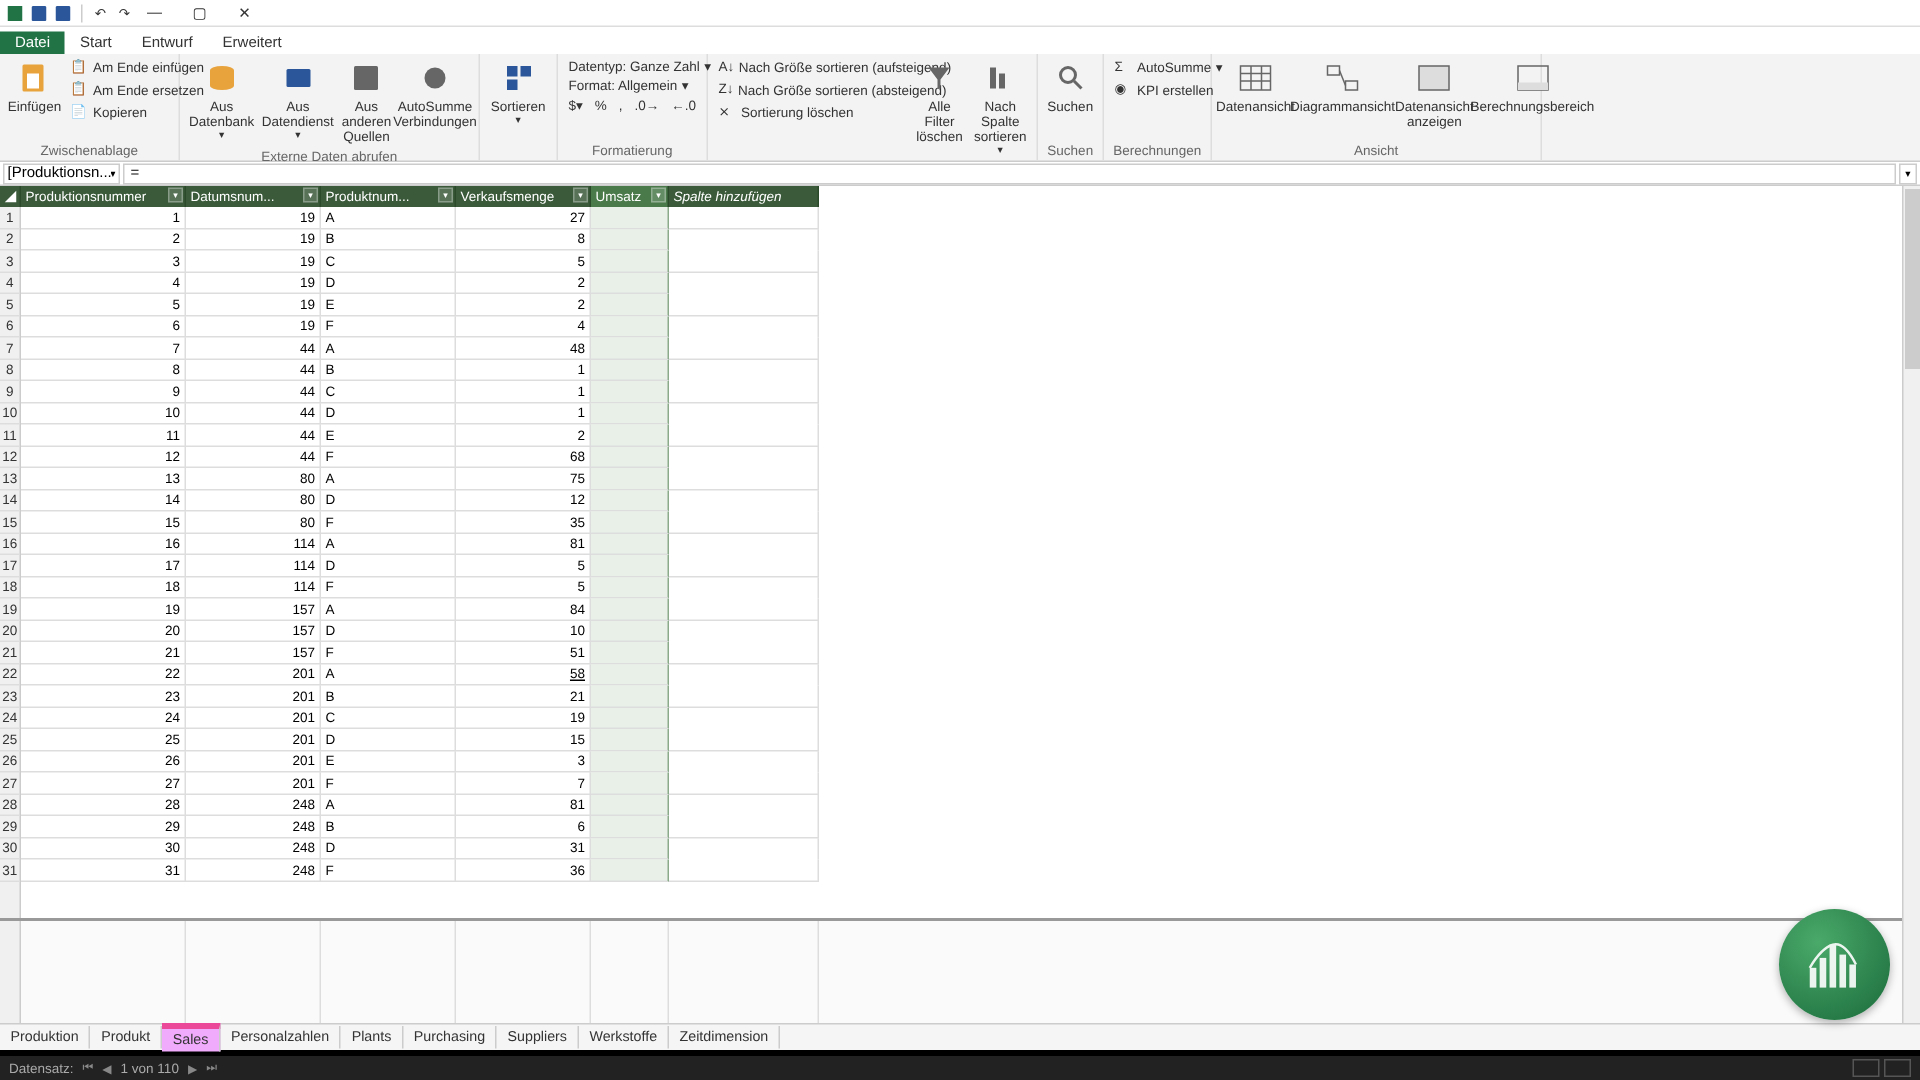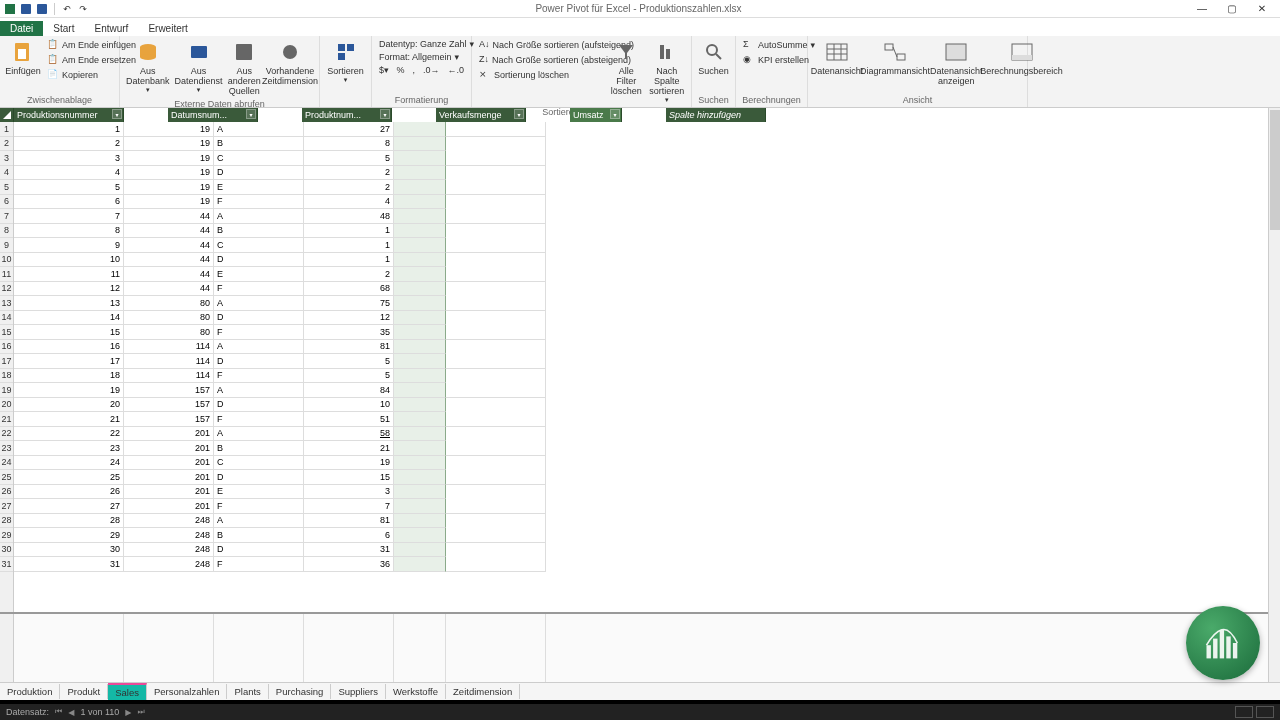--- a/index.html
+++ b/index.html
@@ -35,39 +35,39 @@
 .formula-bar { height: 16px; background: #fff; border-bottom: 1px solid #ccc; display: flex; align-items: center; font-size: 10px; }
 .namebox { width: 78px; border: 1px solid #ccc; height: 14px; margin-left: 2px; padding: 0 2px; display: flex; align-items: center; justify-content: space-between; }
 .namebox span { overflow: hidden; white-space: nowrap; }
 .fx-input { flex: 1; border: 1px solid #ccc; height: 14px; margin: 0 2px; padding: 0 4px; display: flex; align-items: center; }
 .fx-dd { width: 12px; height: 14px; border: 1px solid #ccc; display: flex; align-items: center; justify-content: center; margin-right: 2px; }
 
 
 .grid-area { flex: 1; display: flex; overflow: hidden; position: relative; }
 .rowheads { width: 14px; background: #f0f0f0; border-right: 1px solid #ccc; }
 .rowhead { height: 14.5px; font-size: 9px; text-align: center; border-bottom: 1px solid #ddd; color: #333; display: flex; align-items: center; justify-content: center; }
-.colheads { height: 14px; display: flex; gap: 44px; }
+.colheads { height: 14px; display: flex; }
 .colhead { height: 14px; background: #3a5a3a; color: #fff; font-size: 9px; display: flex; align-items: center; padding: 0 3px; border-right: 1px solid #2a4a2a; white-space: nowrap; overflow: hidden; position: relative; }
 .colhead.selected { background: #4a7a4a; }
 .colhead.add { font-style: italic; background: #3a5a3a; }
 .colhead .dd { position: absolute; right: 1px; top: 1px; width: 10px; height: 10px; background: rgba(255,255,255,0.15); border: 1px solid rgba(255,255,255,0.3); display: flex; align-items: center; justify-content: center; font-size: 6px; }
 .cells { }
 .row { display: flex; height: 14.5px; }
 .cell { border-right: 1px solid #ddd; border-bottom: 1px solid #ddd; font-size: 9px; padding: 0 3px; display: flex; align-items: center; overflow: hidden; white-space: nowrap; }
 .cell.num { justify-content: flex-end; }
 .cell.txt { justify-content: flex-start; }
 .cell.sel { background: #e8f0e8; border-right: 1px solid #8aaa8a; }
 .calcarea { height: 70px; background: #fafafa; border-top: 2px solid #999; display: flex; }
 .calccell { border-right: 1px solid #ddd; border-bottom: 1px solid #ddd; }
 .corner { width: 14px; height: 14px; background: #3a5a3a; border-right: 1px solid #2a4a2a; display: flex; align-items: center; justify-content: center; }
 
 
 .sheettabs { height: 18px; background: #f5f5f5; border-top: 1px solid #ccc; display: flex; align-items: center; font-size: 9.5px; }
 .stab { padding: 2px 7px; border-right: 1px solid #ccc; color: #333; cursor: pointer; }
-.stab.active { background: #14b8a6; border-top: 2px solid #ec4899; font-weight: 500; }
+.stab.active { background: #f0abfc; border-top: 4px solid #ec4899; font-weight: 500; }
 
 
 .statusbar { position: absolute; bottom: 0; left: 0; right: 0; height: 16px; background: #222; color: #aaa; font-size: 9px; display: flex; align-items: center; padding: 0 6px; }
 .statusbar .nav { display: flex; align-items: center; gap: 6px; }
 .statusbar .navbtn { color: #888; cursor: pointer; font-size: 8px; }
 .statusbar .fill { flex: 1; }
 .statusbar .viewbtn { width: 18px; height: 12px; border: 1px solid #555; margin-left: 3px; }
 
 
 .badge { position: absolute; right: 20px; bottom: 40px; width: 74px; height: 74px; border-radius: 50%; background: radial-gradient(circle at 35% 30%, #4aaa6a, #1a6a3a); display: flex; align-items: center; justify-content: center; box-shadow: 0 2px 6px rgba(0,0,0,0.3); }
@@ -101,21 +101,20 @@
         </span>
       <span class="qat-icon">
           <svg width="10" height="10">
             <rect class="ic-blue" width="10" height="10" rx="1"></rect>
           </svg>
         </span>
       <span class="sep"></span>
       <span class="qat-icon">↶</span>
       <span class="qat-icon">↷</span>
     </div>
-    <div class="title">Power Pivot für Excel - Produktionszahlen.xlsx</div>
     <div class="wincontrols">
       <div class="wc">—</div>
       <div class="wc">▢</div>
       <div class="wc close">✕</div>
     </div>
   </div>
 
   <div class="tabrow">
     <div class="tab active">Datei</div>
     <div class="tab">Start</div>
@@ -182,21 +181,21 @@
               </svg>
             </span>
             <span>Aus anderen Quellen</span>
           </div>
         <div class="rbtn-big">
             <span class="icon">
               <svg width="20" height="20">
                 <circle class="ic-gray" cx="10" cy="10" r="7"></circle>
               </svg>
             </span>
-            <span>Vorhandene Zeitdimension</span>
+            <span>AutoSumme Verbindungen</span>
           </div>
       </div>
       <div class="rgroup-label">Externe Daten abrufen</div>
     </div>
 
 
     <div class="rgroup" style="width:52px">
       <div class="rgroup-body">
         <div class="rbtn-big">
             <span class="icon">
@@ -335,20 +334,32 @@
                 <rect fill="#ddd" x="1" y="12" width="20" height="5"></rect>
               </svg>
             </span>
             <span>Berechnungsbereich</span>
           </div>
       </div>
       <div class="rgroup-label">Ansicht</div>
     </div>
   </div>
 
+  <div class="formula-bar">
+    <div class="namebox">
+        <span>[Produktionsn...</span>
+        <span style="font-size:7px">▾</span>
+      </div>
+    <div class="fx-input">
+        <span>=</span>
+      </div>
+    <div class="fx-dd">
+        <span style="font-size:7px">▾</span>
+      </div>
+  </div>
 
   <div class="grid-area">
     <div style="display:flex;flex-direction:column;flex:1">
 
       <div style="display:flex">
         <div class="corner">
             <svg width="8" height="8">
               <path fill="#fff" d="M8 0 L8 8 L0 8 Z"></path>
             </svg>
           </div>

